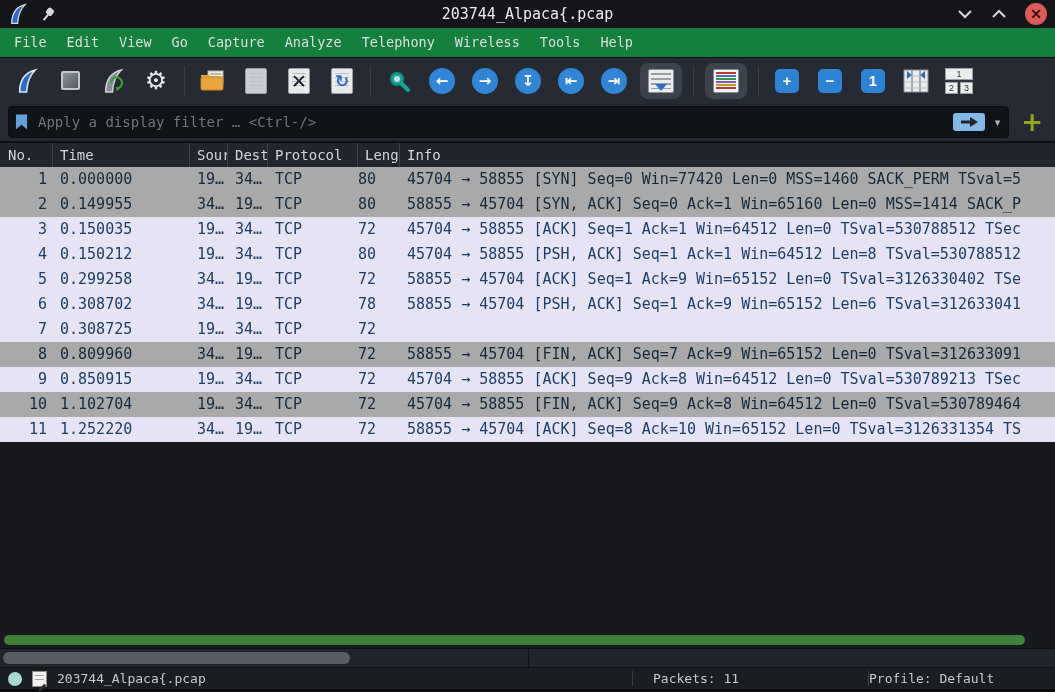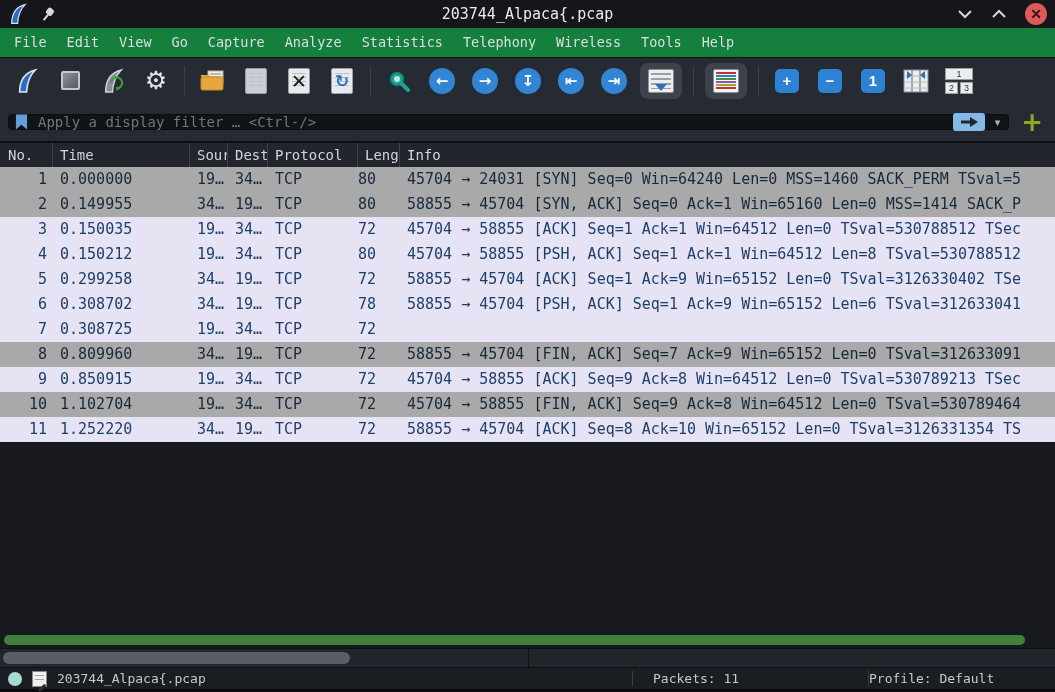--- a/index.html
+++ b/index.html
@@ -41,21 +41,21 @@
   .listdoc .hlines{position:absolute;inset:3px 2px;background:repeating-linear-gradient(#9aa0a8 0 2px,transparent 2px 5px);}
   .listdoc .tri{position:absolute;bottom:1px;left:50%;transform:translateX(-50%);width:0;height:0;
     border-left:6px solid transparent;border-right:6px solid transparent;border-top:7px solid #2e6fc0;}
   .colordoc{width:26px;height:24px;background:#f2f3f4;border:1px solid #8a9098;border-radius:2px;display:flex;flex-direction:column;justify-content:space-evenly;padding:2px;}
   .colordoc i{height:2px;display:block;}
   .grid123{width:28px;height:26px;background:#30353c;display:grid;grid-template-columns:1fr 1fr;grid-template-rows:1fr 1fr;gap:2px;font-size:9px;color:#333;}
   .grid123 span{background:#eceded;border:1px solid #9aa0a8;display:flex;align-items:center;justify-content:center;}
   .grid123 .top{grid-column:1/3;}
   
   .filterband{height:38px;background:#262b33;display:flex;align-items:center;padding:0 8px;flex:none;gap:8px;}
-  .filterfield{flex:1;height:16px;background:#101317;border:1px solid #0b0d10;border-radius:4px;display:flex;align-items:center;padding:0 6px;gap:8px;}
+  .filterfield{flex:1;height:32px;background:#101317;border:1px solid #0b0d10;border-radius:4px;display:flex;align-items:center;padding:0 6px;gap:8px;}
   .filterinput{flex:1;background:transparent;border:none;outline:none;color:#9aa1aa;font-family:"DejaVu Sans Mono",monospace;font-size:14px;}
   .applybtn{width:32px;height:18px;background:#84b9e7;border:none;border-radius:3px;display:flex;align-items:center;justify-content:center;padding:0;}
   .caret{color:#aeb4bc;font-size:11px;background:none;border:none;padding:0 2px;font-family:"DejaVu Sans",sans-serif;}
   .plusbtn{background:none;border:none;color:#94a61c;font-size:26px;font-weight:bold;line-height:1;padding:0 4px;font-family:"DejaVu Sans",sans-serif;}
   
   .hdrgap{height:2px;background:#0d0f12;flex:none;}
   .phead{height:24px;background:#22262c;display:flex;flex:none;font-size:14px;color:#d2d5d9;align-items:stretch;}
   .phead .cell{display:flex;align-items:center;border-right:1px solid #3e444b;overflow:hidden;white-space:nowrap;}
   .cell{overflow:hidden;white-space:nowrap;flex:none;}
   .c-no{width:53px;justify-content:flex-start;padding-left:8px;}
@@ -123,21 +123,20 @@
     </div>
   </div>
 
   <div class="menubar">
       <div class="menuitem">File</div>
       <div class="menuitem">Edit</div>
       <div class="menuitem">View</div>
       <div class="menuitem">Go</div>
       <div class="menuitem">Capture</div>
       <div class="menuitem">Analyze</div>
-      <div class="menuitem">Statistics</div>
       <div class="menuitem">Telephony</div>
       <div class="menuitem">Wireless</div>
       <div class="menuitem">Tools</div>
       <div class="menuitem">Help</div>
     </div>
 
   <div class="toolbar">
     <button class="tbtn">
       <svg width="22" height="26" viewBox="0 0 24 28">
           <path d="M4 26 C4 14 9 5 21 2 C14 9 12 17 11.5 26 Z" fill="#2d6bc8" stroke="#dfe3e8" stroke-width="1.8"></path>
@@ -286,21 +285,21 @@
   </div>
 
   <div class="prows">
       <div class="prow row-gray">
         <div class="cell c-no">1</div>
         <div class="cell c-time">0.000000</div>
         <div class="cell c-src">19…</div>
         <div class="cell c-dst">34…</div>
         <div class="cell c-proto">TCP</div>
         <div class="cell c-len">80</div>
-        <div class="cell c-info">45704 → 24031 [SYN] Seq=0 Win=64240 Len=0 MSS=1460 SACK_PERM TSval=5</div>
+        <div class="cell c-info">45704 → 58855 [SYN] Seq=0 Win=77420 Len=0 MSS=1460 SACK_PERM TSval=5</div>
       </div>
       <div class="prow row-gray">
         <div class="cell c-no">2</div>
         <div class="cell c-time">0.149955</div>
         <div class="cell c-src">34…</div>
         <div class="cell c-dst">19…</div>
         <div class="cell c-proto">TCP</div>
         <div class="cell c-len">80</div>
         <div class="cell c-info">58855 → 45704 [SYN, ACK] Seq=0 Ack=1 Win=65160 Len=0 MSS=1414 SACK_P</div>
       </div>

